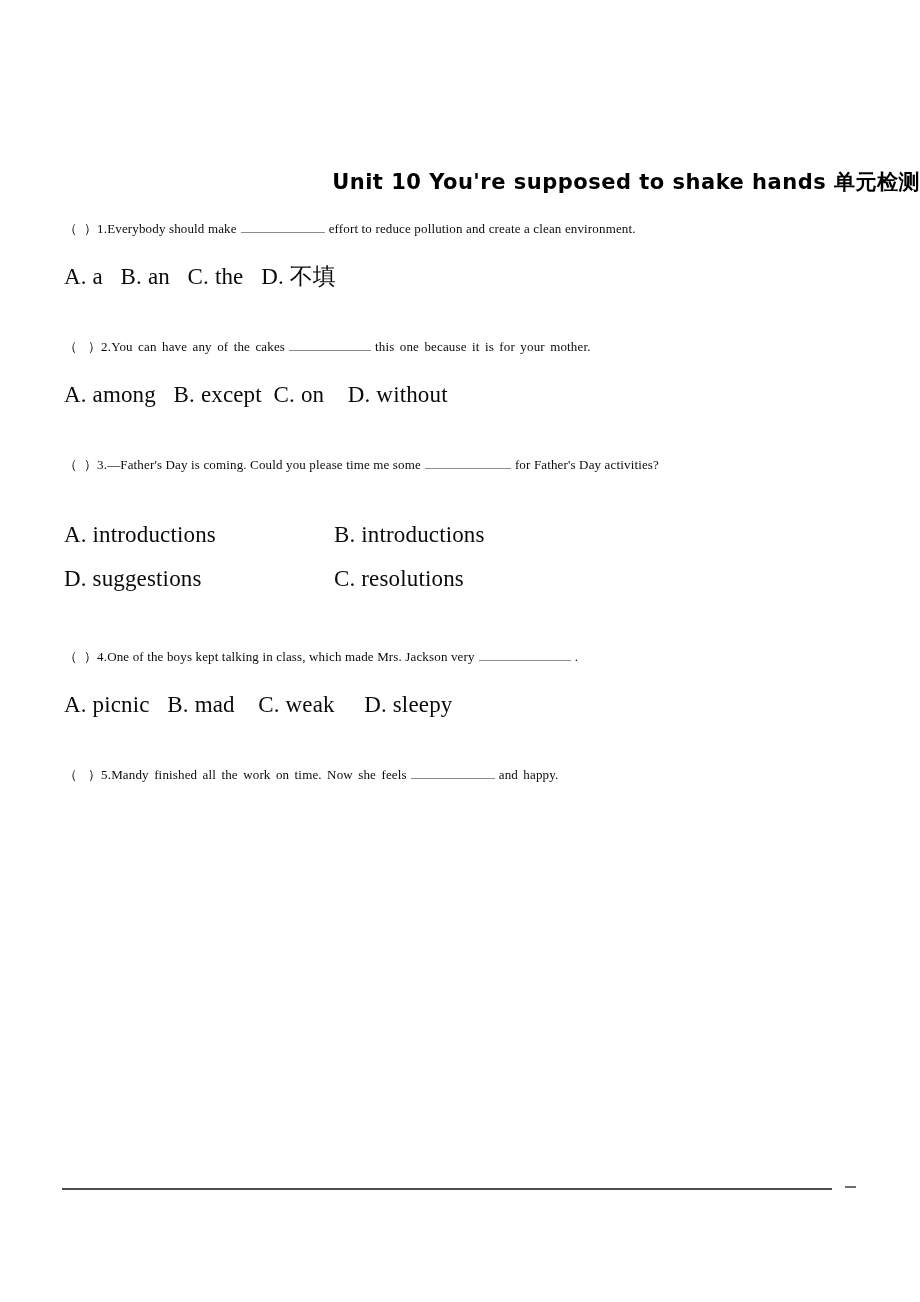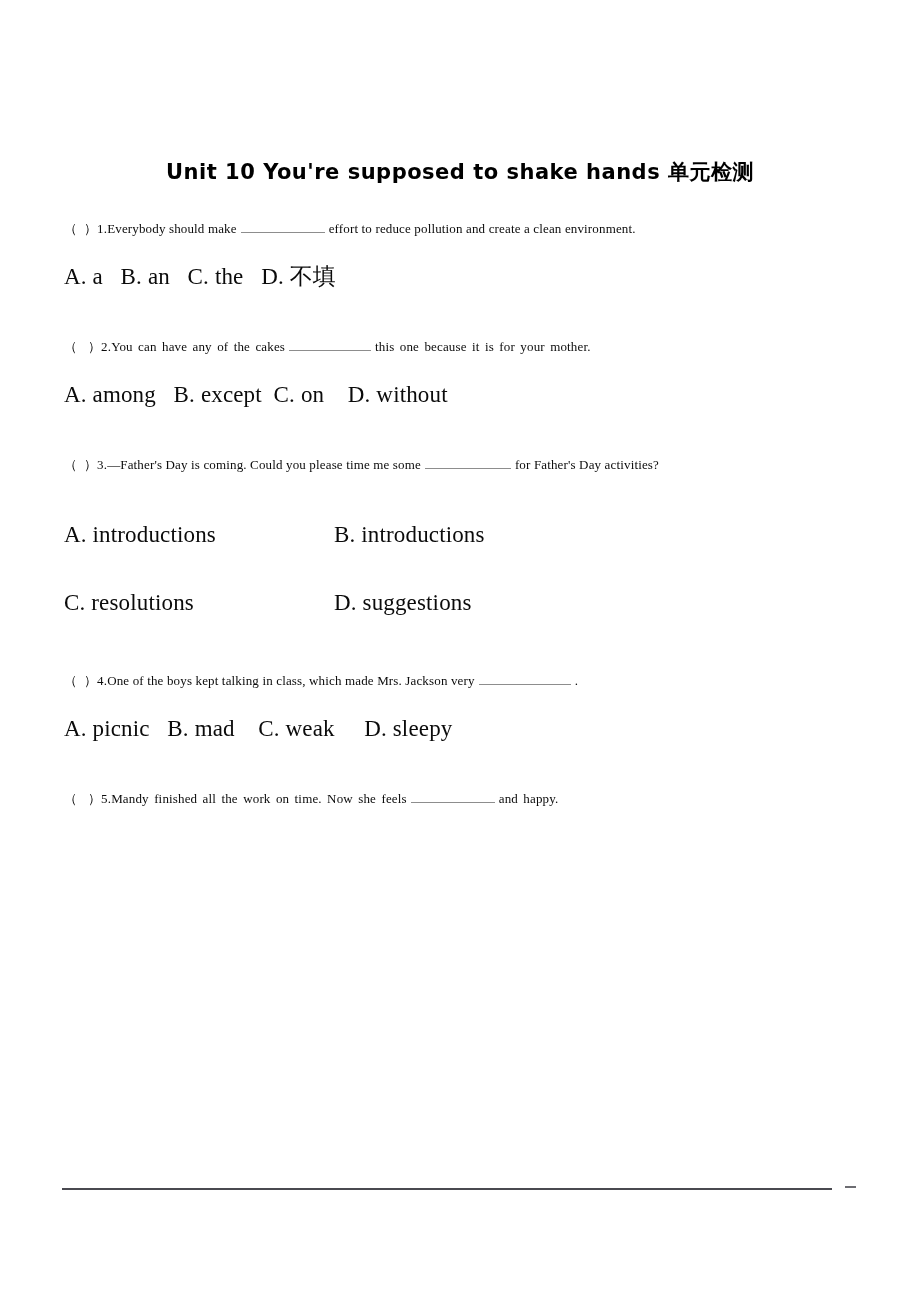--- a/index.html
+++ b/index.html
@@ -22,23 +22,23 @@
     left: 0;
     top: 0;
     width: 920px;
     height: 1302px;
   }
 
   
   .doc-title {
     position: absolute;
     left: 0;
-    top: 158px;
+    top: 168px;
     width: 920px;
-    text-align: center;
+    text-align: right;
     font-family: "DejaVu Sans", "Liberation Sans", sans-serif;
     font-weight: bold;
     font-size: 21px;
     letter-spacing: 0.5px;
     color: #000;
     white-space: nowrap;
   }
 
   
   .content {
@@ -99,21 +99,21 @@
     margin: 14px 0 0 0;
     white-space: pre;
     letter-spacing: 0.15px;
   }
   .options.grid {
     white-space: normal;
     display: block;
   }
   .opt-row {
     display: flex;
-    margin-bottom: 34px;
+    margin-bottom: 10px;
   }
   .opt-row:last-child { margin-bottom: 0; }
   .opt-col {
     width: 270px;
     white-space: pre;
   }
 
   .spacer-sm { height: 22px; }
   .spacer-md { height: 30px; }
   .spacer-lg { height: 38px; }
@@ -165,22 +165,22 @@
 
       <div class="spacer-sm"></div>
 
 
       <div class="options grid">
         <div class="opt-row">
           <div class="opt-col">A. introductions</div>
           <div class="opt-col">B. introductions</div>
         </div>
         <div class="opt-row">
+          <div class="opt-col">D. suggestions</div>
           <div class="opt-col">C. resolutions</div>
-          <div class="opt-col">D. suggestions</div>
         </div>
       </div>
     </div>
 
     <div class="spacer-lg"></div>
 
     <div class="q-block">
       <p class="q-text"><span class="q-tag">（  ）4.</span><span>One of the boys kept talking in class, which made Mrs. Jackson very</span><span class="blank w4"></span><span>.</span></p>
       <p class="options">A. picnic   B. mad    C. weak     D. sleepy</p>
     </div>

